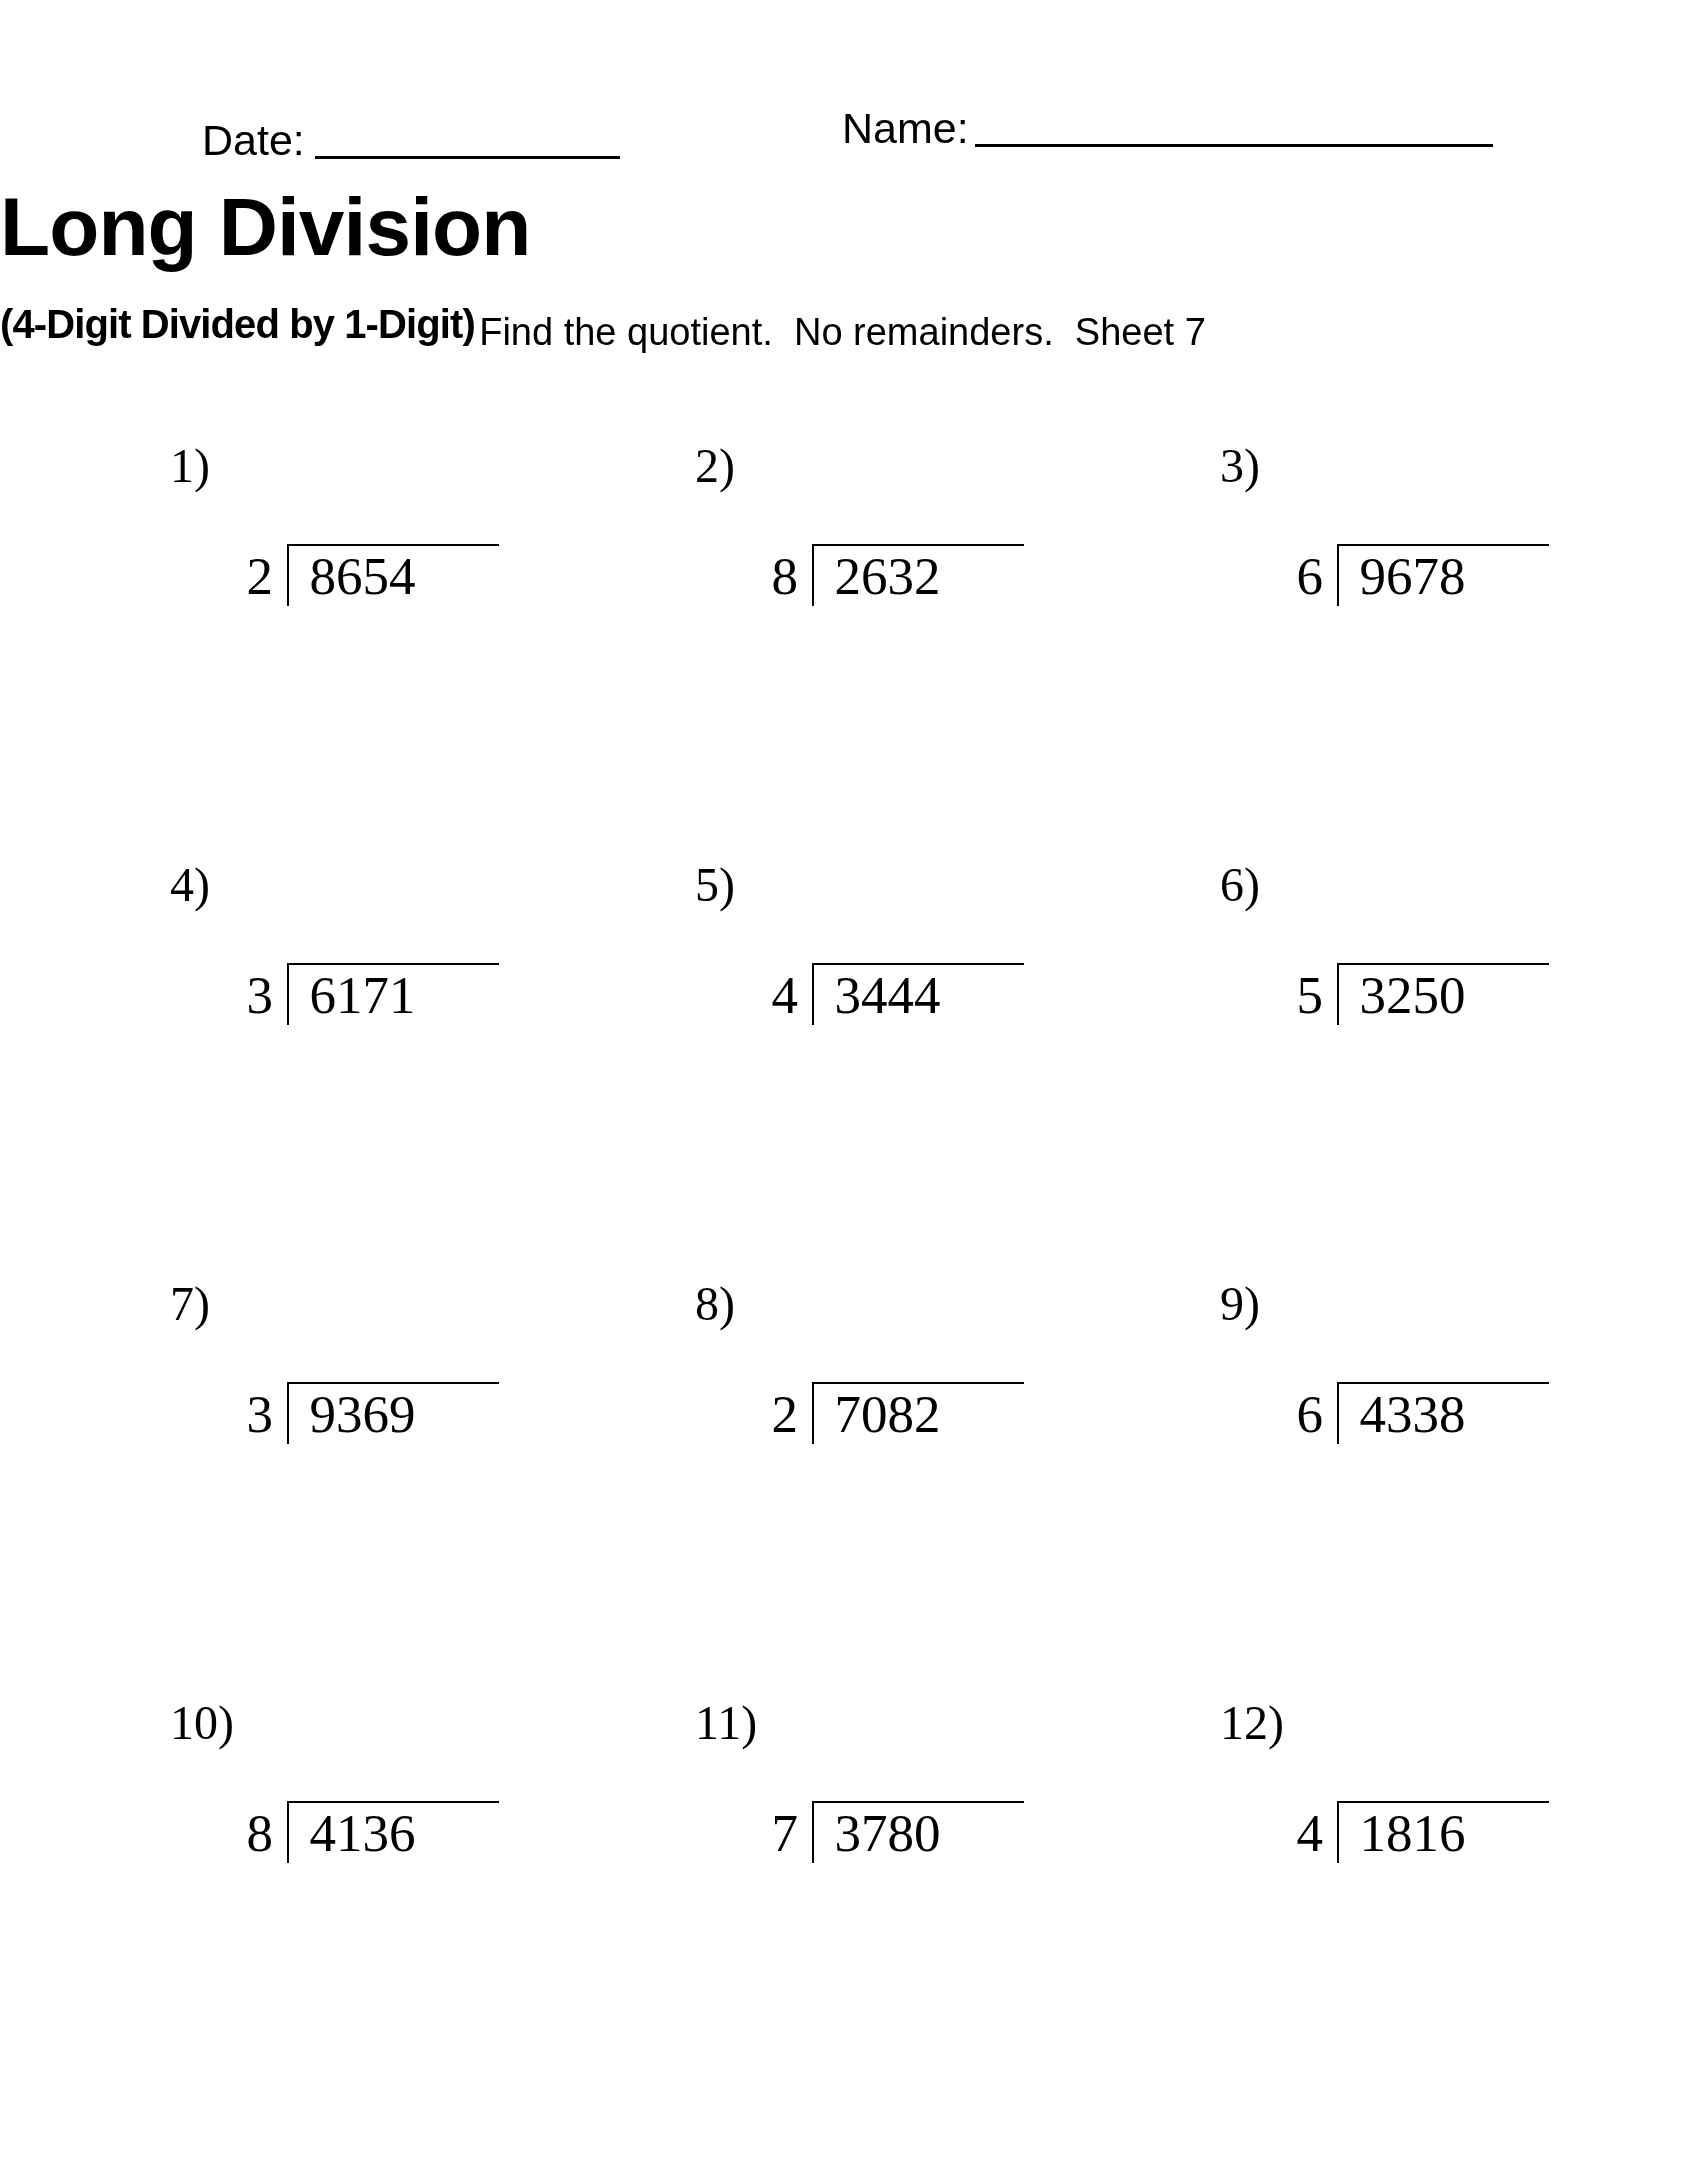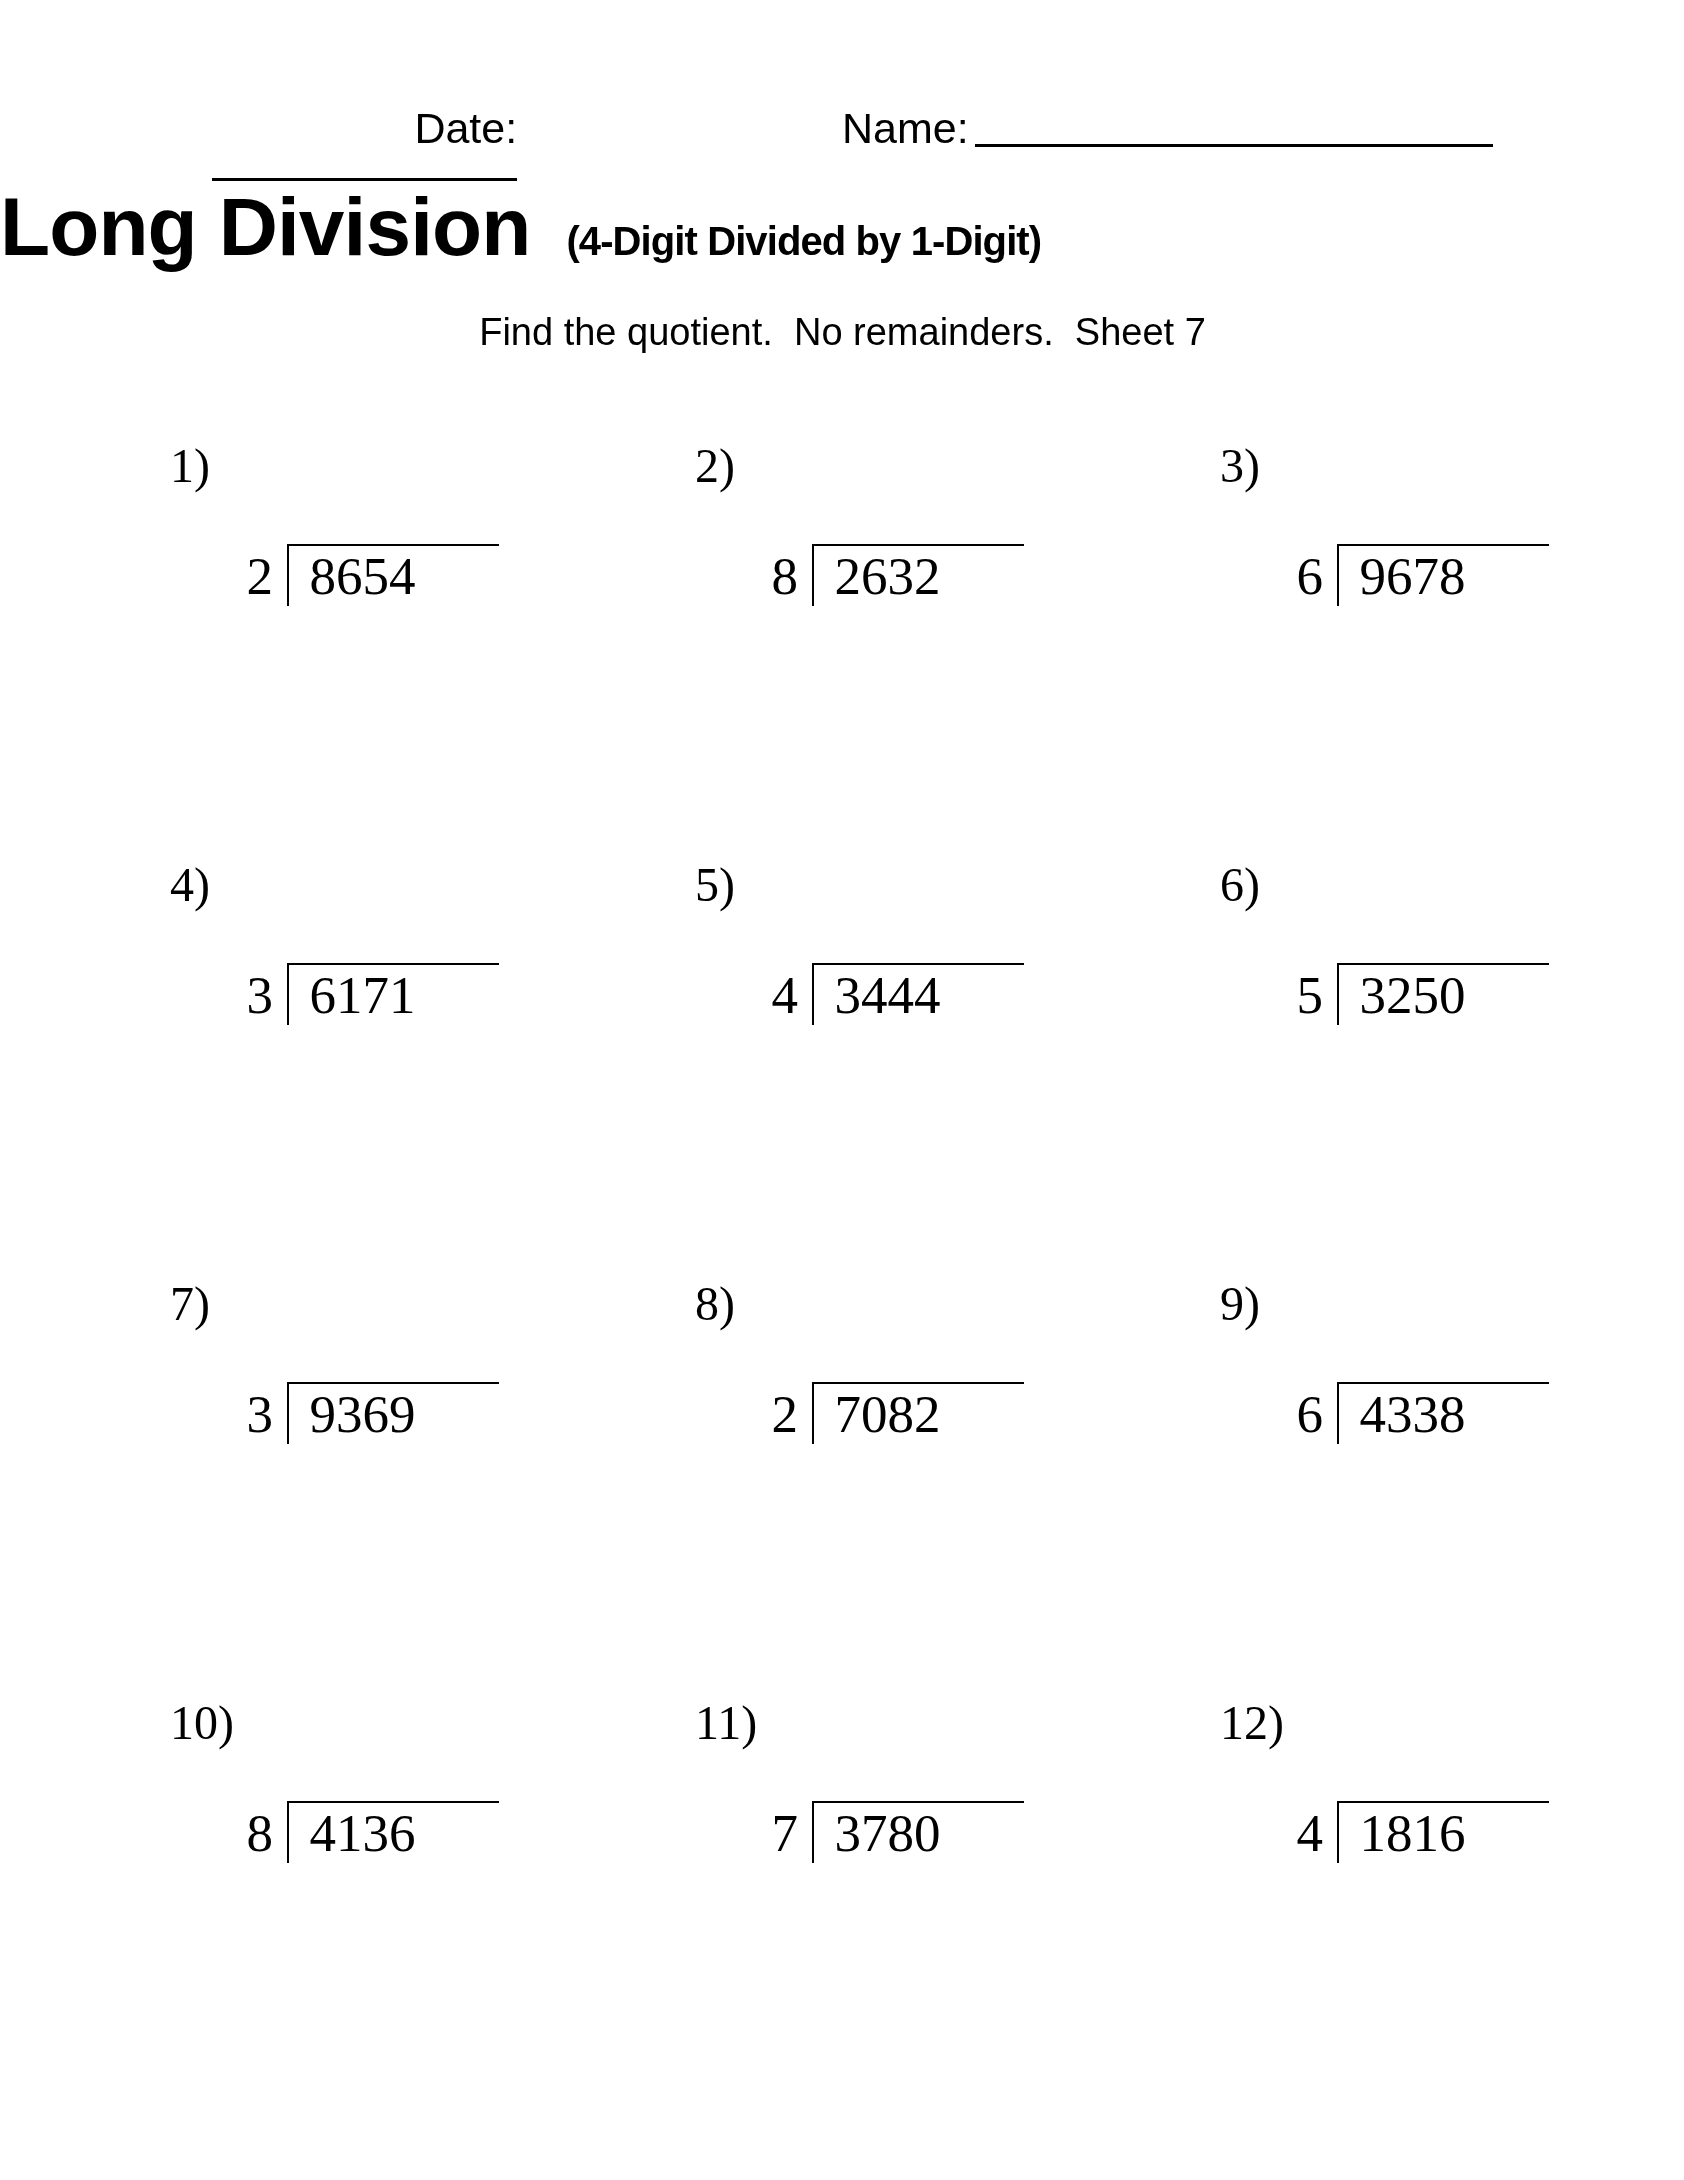--- a/index.html
+++ b/index.html
@@ -15,46 +15,47 @@
     width: 1685px; height: 2181px;
     background: #ffffff;
   }
 
   
   .field-group {
     position: absolute;
     display: flex;
     align-items: flex-end;
   }
-  .date-group { left: 202px; top: 104px; flex-direction: column; }
+  .date-group { left: 202px; top: 116px; }
   .name-group { left: 842px; top: 104px; }
   .field-label {
     font-size: 43px;
     line-height: 48px;
     letter-spacing: 0px;
   }
   .write-line {
     border-bottom: 3.4px solid #000000;
     margin-bottom: 5.1px;
     height: 25.6px;
   }
   .date-line { width: 305px; margin-left: 10.2px; }
   .name-line { width: 518px; margin-left: 6.8px; }
 
   
   .title-row {
     position: absolute;
     top: 186px; left: 0;
     width: 100%;
     display: flex;
-    justify-content: flex-start;
+    justify-content: flex-end;
     align-items: baseline;
     gap: 36px;
     font-weight: bold;
     white-space: nowrap;
+    flex-direction: column;
   }
   .title-main { font-size: 82px; line-height: 1; letter-spacing: -0.9px; }
   .title-qualifier { font-size: 40px; line-height: 1; letter-spacing: -0.9px; }
 
   .subtitle {
     position: absolute;
     top: 298px; left: 0;
     width: 100%;
     text-align: center;
     font-size: 38px;

